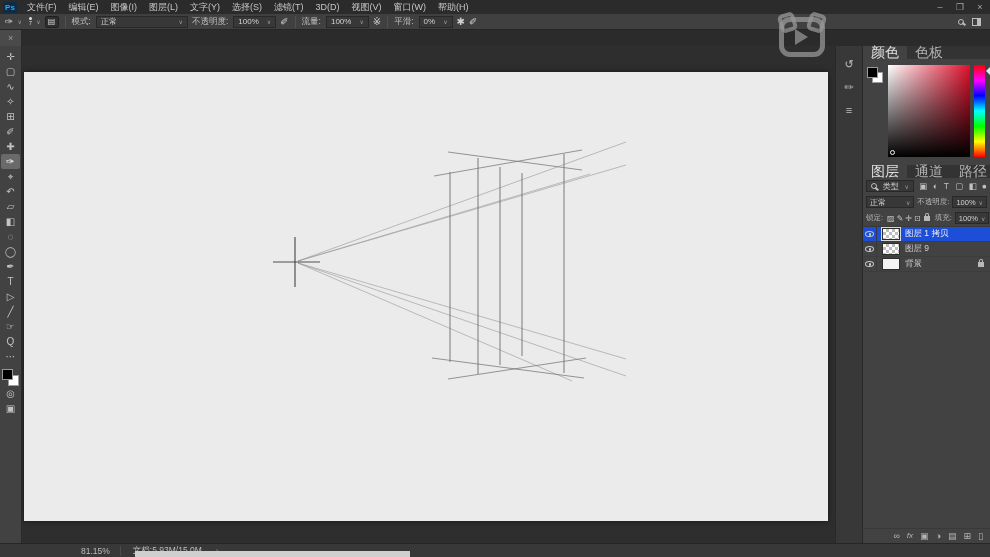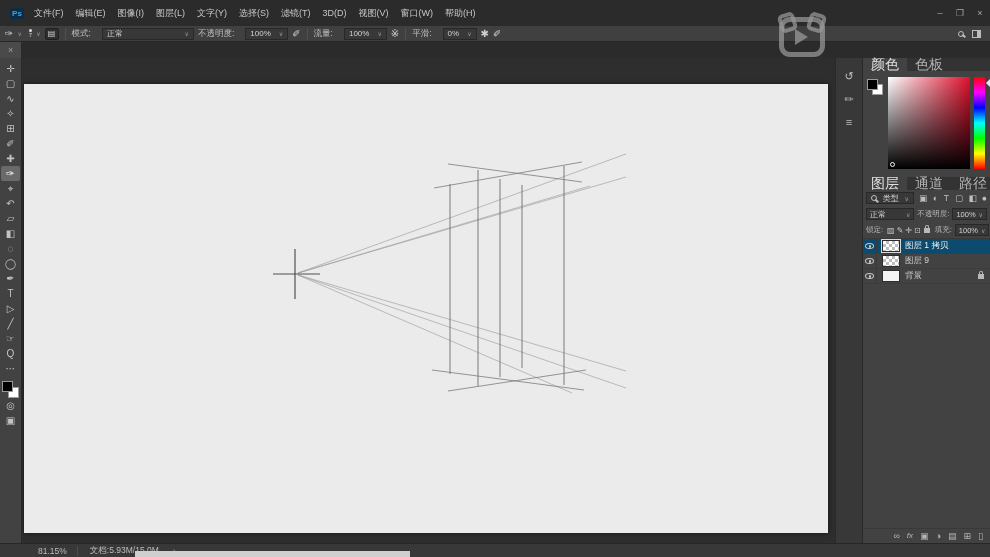--- a/index.html
+++ b/index.html
@@ -1,37 +1,37 @@
 <!DOCTYPE html>
 <html><head>
 <meta charset="utf-8">
 <style>
   *{margin:0;padding:0;box-sizing:border-box;-webkit-user-select:none;user-select:none}
   html,body{width:990px;height:557px;overflow:hidden;background:#222}
   body{font-family:"Liberation Sans","DejaVu Sans",sans-serif;color:#c8c8c8}
   .app{position:relative;width:990px;height:557px;background:#2e2e2e;display:flex;flex-direction:column}
 
   
-  .menu-bar{height:26px;background:#2b2b2b;display:flex;align-items:center;padding-left:10px;flex:0 0 auto}
+  .menu-bar{height:14px;background:#2b2b2b;display:flex;align-items:center;padding-left:3px;flex:0 0 auto}
   .ps-logo{width:14px;height:11px;background:#0d2c47;color:#35a5e8;font-size:8px;line-height:11px;text-align:center;border-radius:2px;margin-right:4px;font-weight:bold}
   .menus{display:flex;align-items:flex-end}
   .menu-item{font-size:9px;color:#c6c6c6;padding:0 6px;line-height:14px;white-space:nowrap}
   .win-controls{margin-left:auto;display:flex;align-items:center}
   .win-btn{width:20px;text-align:center;font-size:9px;color:#a8a8a8;line-height:14px}
 
   
   .options-bar{height:16px;background:#404040;border-bottom:1px solid #262626;display:flex;align-items:center;gap:4px;padding:0 5px;flex:0 0 auto}
   .opt-icon{font-size:10px;color:#d0d0d0;line-height:14px}
   .mini-arrow{font-size:6px;color:#9a9a9a}
   .brush-preview{display:flex;flex-direction:column;align-items:center;justify-content:center;height:14px;margin-left:3px}
   .brush-dot{width:3px;height:3px;border-radius:50%;background:#e0e0e0}
   .brush-size{font-size:6px;color:#cfcfcf;line-height:6px}
   .opt-toggle{width:14px;height:12px;background:#2f2f2f;border:1px solid #1f1f1f;color:#ddd;font-size:8px;text-align:center;line-height:10px;border-radius:2px}
   .opt-sep{width:1px;height:12px;background:#505050;margin:0 2px}
-  .opt-field{display:flex;align-items:flex-end;gap:11px}
+  .opt-field{display:flex;align-items:flex-end;gap:5px}
   .opt-label{font-size:8.5px;color:#bdbdbd;white-space:nowrap}
   .opt-select{background:#383838;border:1px solid #282828;height:12px;display:flex;align-items:center;gap:8px;padding:0 4px;font-size:8px;color:#d2d2d2;white-space:nowrap}
   .opt-select.wide{min-width:92px;justify-content:space-between}
   .header-icons{margin-left:auto;display:flex;align-items:center;gap:8px;padding-right:4px}
 
   
   .magnifier{display:inline-block;width:6px;height:6px;border:1px solid #bdbdbd;border-radius:50%;position:relative}
   .magnifier::after{content:"";position:absolute;width:4px;height:1.5px;background:#bdbdbd;right:-3px;bottom:-1px;transform:rotate(40deg)}
   .ws-icon{display:inline-block;width:9px;height:8px;border:1px solid #bdbdbd;position:relative}
   .ws-icon::after{content:"";position:absolute;right:0;top:0;width:3px;height:100%;background:#bdbdbd}
@@ -79,35 +79,35 @@
   .layers-panel{flex:1;display:flex;flex-direction:column;min-height:0;margin-top:2px}
   .lrow{display:flex;align-items:center;gap:3px;padding:2px 3px;flex:0 0 auto}
   .filter-field{display:flex;align-items:center;gap:3px;background:#383838;border:1px solid #282828;height:12px;padding:0 4px;font-size:8px;color:#cfcfcf;flex:0 0 auto;width:48px;justify-content:space-between}
   .ficon{font-size:8.5px;color:#c0c0c0}
   .blend-select{background:#383838;border:1px solid #282828;height:12px;display:flex;align-items:center;justify-content:space-between;padding:0 3px;font-size:8px;color:#d2d2d2;width:52px}
   .small-label{font-size:7.5px;color:#b5b5b5;white-space:nowrap}
   .val-select{background:#383838;border:1px solid #282828;height:12px;display:flex;align-items:center;gap:3px;padding:0 3px;font-size:7.5px;color:#d2d2d2;white-space:nowrap}
   .licon{font-size:8px;color:#c0c0c0;margin:0 1px}
   .layers-list{border-top:1px solid #393939;flex:0 0 auto}
   .layer-row{height:15px;display:flex;align-items:center;font-size:8.5px;color:#cccccc;border-bottom:1px solid #3d3d3d;padding-right:6px}
-  .layer-row.selected{background:#0c4a6e;color:#eeeeee}
+  .layer-row.selected{background:#1d4ed8;color:#eeeeee}
   .eye-cell{width:14px;height:100%;border-right:1px solid #3a3a3a;display:flex;align-items:center;justify-content:center;flex:0 0 auto}
   .thumb{width:18px;height:12px;margin:0 5px;flex:0 0 auto;border:1px solid #2d2d2d}
   .thumb.checker{background-color:#fff;background-image:conic-gradient(#bdbdbd 25%,#fff 25% 50%,#bdbdbd 50% 75%,#fff 75%);background-size:6px 6px}
   .thumb.white{background:#f4f4f4}
   .thumb.sel{outline:1px solid #d8d8d8}
   .layer-name{flex:1;white-space:nowrap;overflow:hidden}
   .panel-spacer{flex:1;background:#424242}
   .panel-footer{height:15px;border-top:1px solid #393939;display:flex;align-items:center;justify-content:flex-end;gap:7px;padding:0 7px;flex:0 0 auto}
   .fot{font-size:9px;color:#b4b4b4;line-height:14px}
   .fot.fx{font-style:italic;font-size:8px}
 
   
   .status-bar{height:14px;background:#383838;border-top:1px solid #262626;display:flex;align-items:center;font-size:8.5px;color:#bdbdbd;flex:0 0 auto}
-  .zoom-field{margin-left:38px}
+  .zoom-field{margin-left:81px}
   .sb-sep{width:1px;height:10px;background:#4c4c4c;margin:0 10px}
   .doc-info{margin-left:2px}
   .sb-arrow{margin-left:14px;color:#9a9a9a}
   .bottom-strip{position:absolute;left:135px;bottom:0;width:275px;height:6px;background:#cfcfcf;z-index:4}
 
   
   .watermark{position:absolute;left:779px;top:17px;display:flex;align-items:center;gap:6px;z-index:9;pointer-events:none;opacity:.85}
   .wm-logo{width:46px;height:40px;border:5px solid rgba(168,168,168,.75);border-radius:11px;position:relative;display:flex;align-items:center;justify-content:center}
   .wm-logo::before,.wm-logo::after{content:"";position:absolute;top:-9px;width:9px;height:11px;border:4px solid rgba(168,168,168,.75);border-radius:5px}
   .wm-logo::before{left:-5px;transform:rotate(-18deg)}

